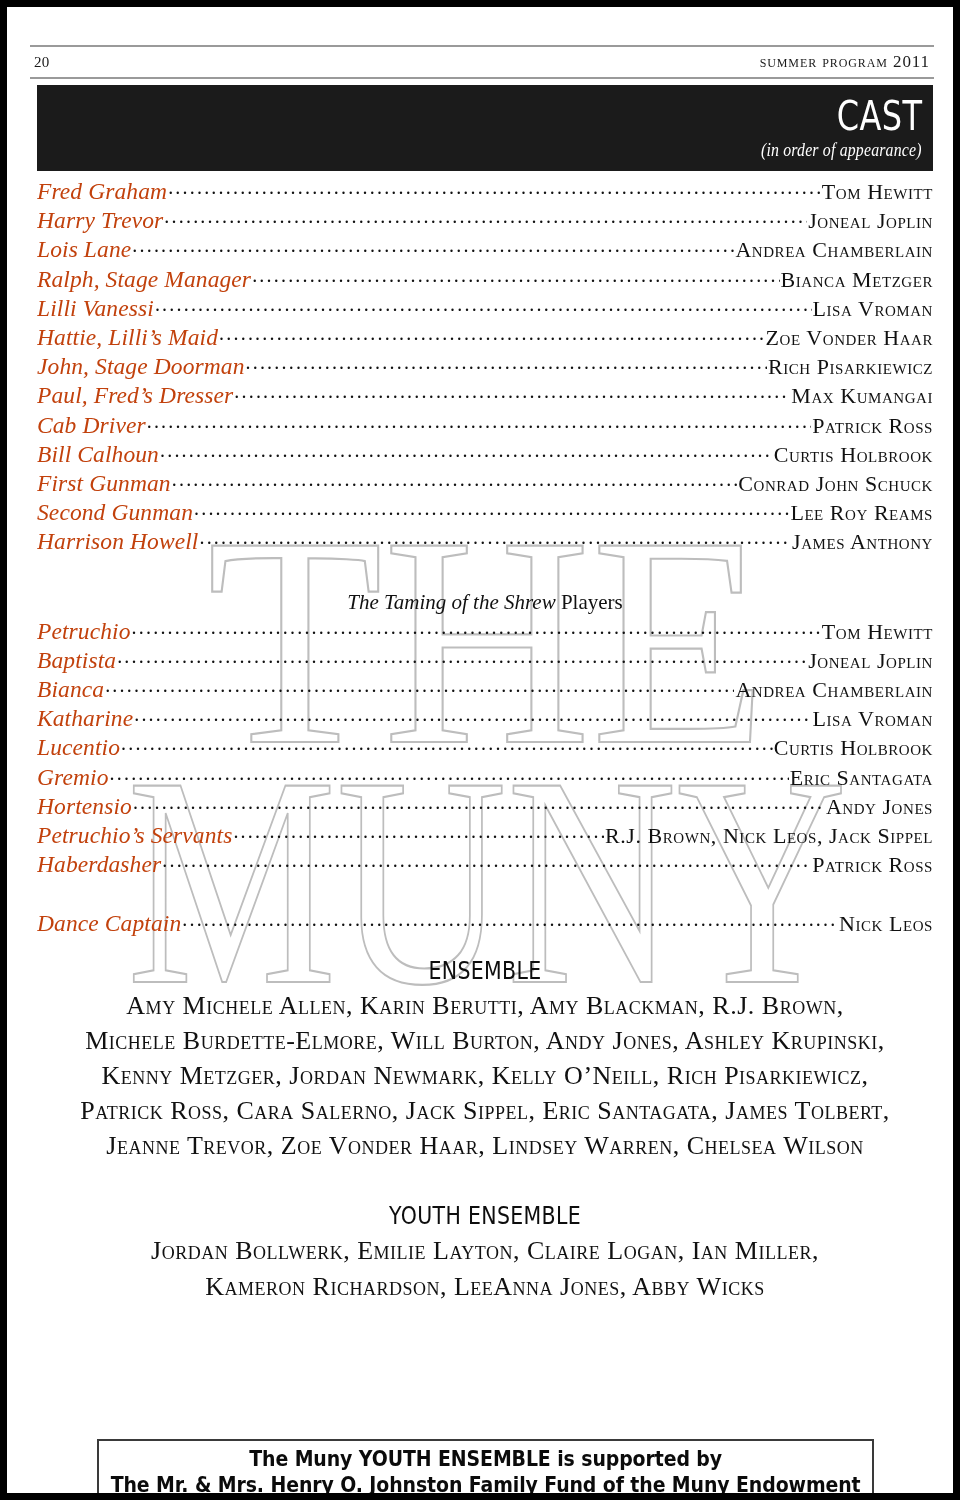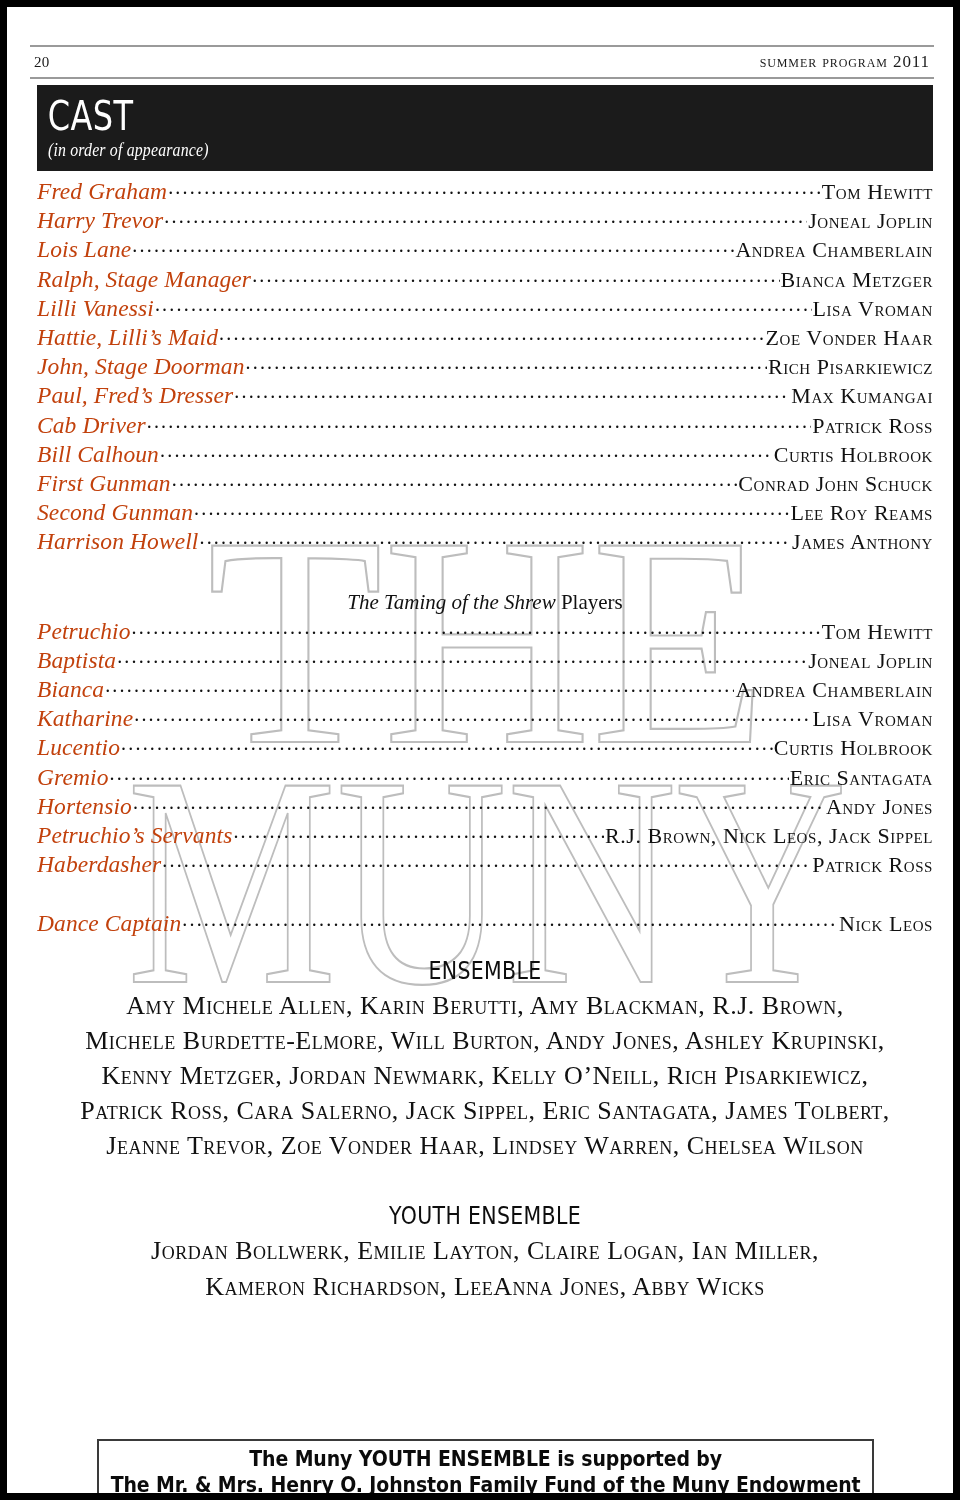--- a/index.html
+++ b/index.html
@@ -87,21 +87,21 @@
     position: absolute;
     left: 30px;
     top: 78px;
     width: 896px;
     height: 86px;
     background: #1b1b1b;
     color: #ffffff;
     z-index: 3;
     display: flex;
     flex-direction: column;
-    align-items: flex-start;
+    align-items: flex-end;
     justify-content: center;
   }
   .banner-title {
     font-family: "DejaVu Sans", "Liberation Sans", sans-serif;
     font-size: 40px;
     font-weight: 400;
     letter-spacing: 0.5px;
     line-height: 1;
     transform: scaleX(0.80);
     margin-bottom: 2px;

